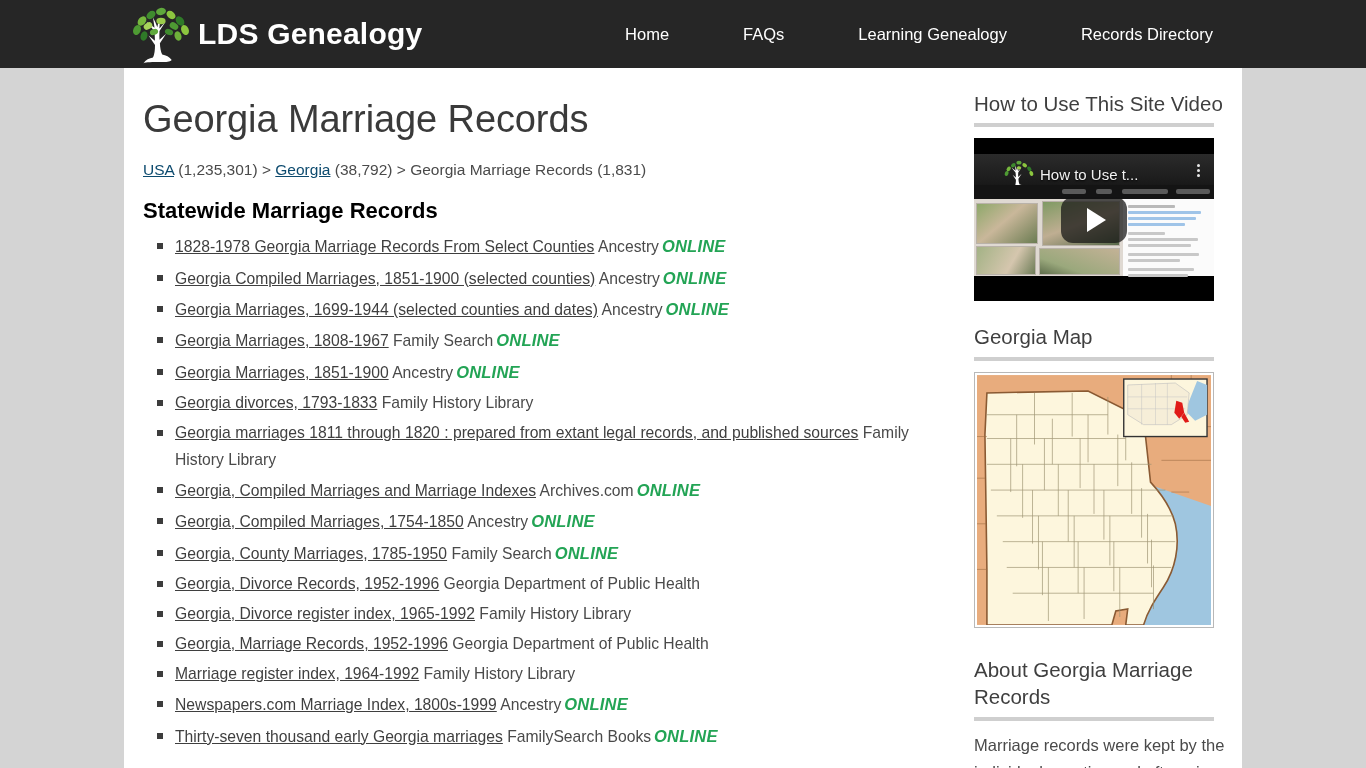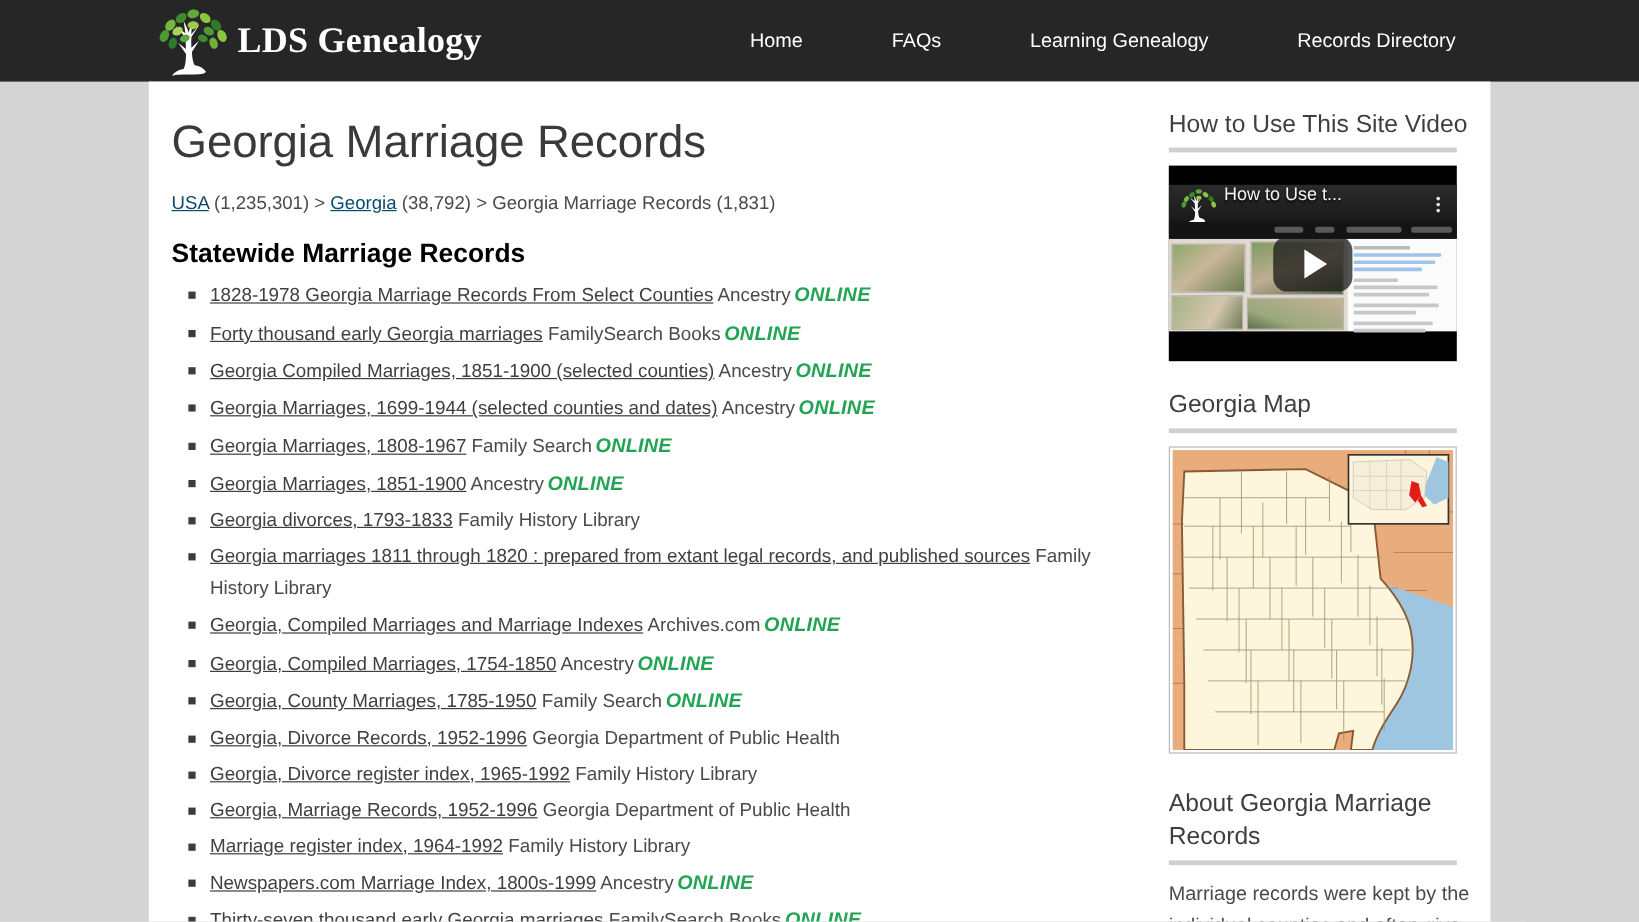--- a/index.html
+++ b/index.html
@@ -24,21 +24,20 @@
     text-decoration: none;
   }
   .brand-logo { width: 66px; height: 60px; display: block; }
   .brand-name {
     color: #ffffff;
     font-size: 30px;
     font-weight: 700;
     letter-spacing: 0.2px;
     margin-left: 4px;
     white-space: nowrap;
-    font-family: Liberation Serif, serif;
   }
   .main-nav {
     position: absolute;
     right: 124px; top: 0; height: 68px;
     display: flex; align-items: center;
     gap: 16px;
   }
   .nav-link {
     color: #ffffff;
     font-size: 16.5px;
@@ -151,21 +150,21 @@
   .video-embed {
     width: 240px; height: 163px;
     background: #000000;
     position: relative;
     overflow: hidden;
   }
   .vid-strip {
     position: absolute; left: 0; right: 0;
     top: 16px; height: 40px;
     background: linear-gradient(to bottom, #2b2b2b 0%, #1b1b1b 70%, #111 100%);
-    display: flex; 
+    display: flex; align-items: center; padding-left: 20px;
   }
   .vid-logo { width: 34px; height: 34px; margin-left: 8px; flex: 0 0 auto; }
   .vid-title {
     color: #f2f2f2;
     font-size: 15px;
     margin-left: 4px;
     white-space: nowrap;
     overflow: hidden;
     text-shadow: 0 1px 2px #000;
   }
@@ -278,21 +277,20 @@
       <span>(38,792)</span>
       <span>&gt;</span>
       <span>Georgia Marriage Records</span>
       <span>(1,831)</span>
     </div>
 
     <h2 class="section-title">Statewide Marriage Records</h2>
 
     <ul class="record-list" id="record-list">
         <li><a href="#">1828-1978 Georgia Marriage Records From Select Counties</a> <span class="src">Ancestry</span><span class="online">ONLINE</span></li>
-        <li><a href="#">Forty thousand early Georgia marriages</a> <span class="src">FamilySearch Books</span><span class="online">ONLINE</span></li>
         <li><a href="#">Georgia Compiled Marriages, 1851-1900 (selected counties)</a> <span class="src">Ancestry</span><span class="online">ONLINE</span></li>
         <li><a href="#">Georgia Marriages, 1699-1944 (selected counties and dates)</a> <span class="src">Ancestry</span><span class="online">ONLINE</span></li>
         <li><a href="#">Georgia Marriages, 1808-1967</a> <span class="src">Family Search</span><span class="online">ONLINE</span></li>
         <li><a href="#">Georgia Marriages, 1851-1900</a> <span class="src">Ancestry</span><span class="online">ONLINE</span></li>
         <li><a href="#">Georgia divorces, 1793-1833</a> <span class="src">Family History Library</span></li>
         <li><a href="#">Georgia marriages 1811 through 1820 : prepared from extant legal records, and published sources</a> <span class="src">Family History Library</span></li>
         <li><a href="#">Georgia, Compiled Marriages and Marriage Indexes</a> <span class="src">Archives.com</span><span class="online">ONLINE</span></li>
         <li><a href="#">Georgia, Compiled Marriages, 1754-1850</a> <span class="src">Ancestry</span><span class="online">ONLINE</span></li>
         <li><a href="#">Georgia, County Marriages, 1785-1950</a> <span class="src">Family Search</span><span class="online">ONLINE</span></li>
         <li><a href="#">Georgia, Divorce Records, 1952-1996</a> <span class="src">Georgia Department of Public Health</span></li>

